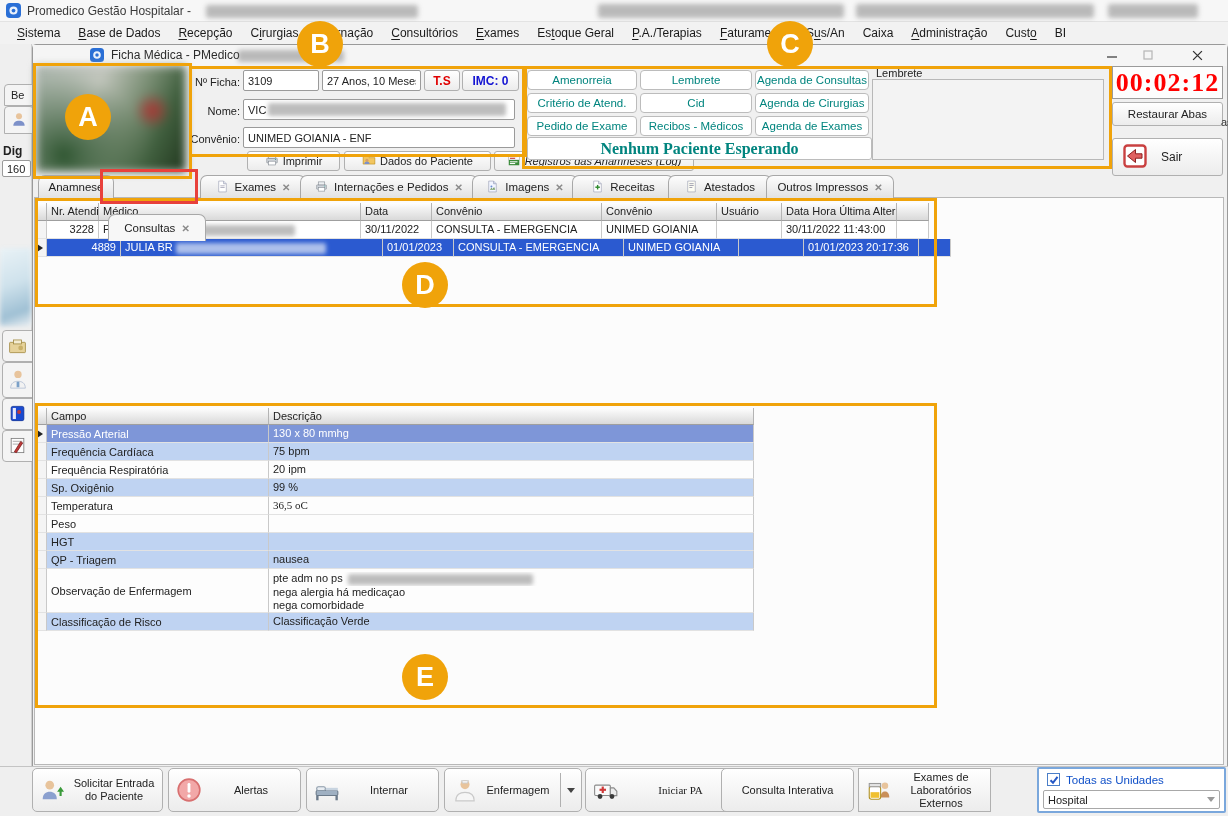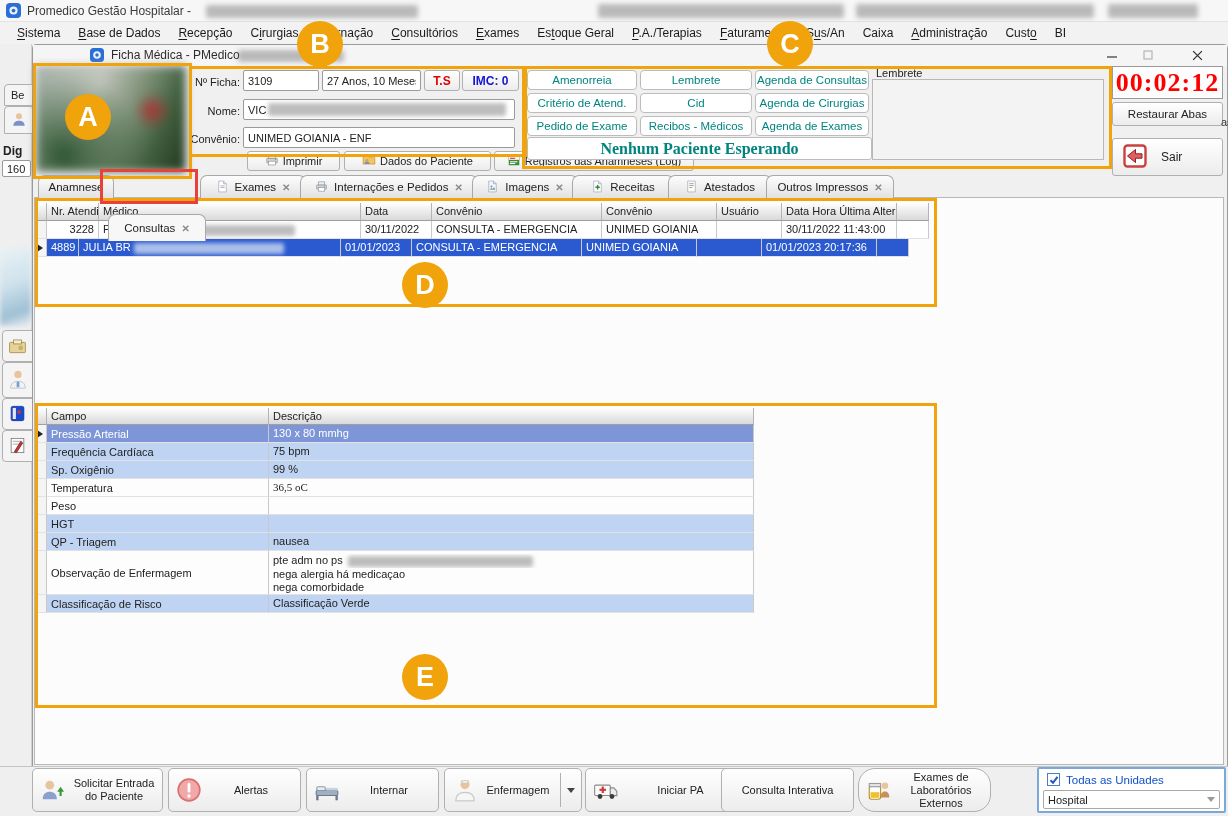--- a/index.html
+++ b/index.html
@@ -176,21 +176,21 @@
         <span>Imprimir</span>
       </div>
       <div class="abs btn" style="left: 344px; top: 151px; width: 147px; height: 20px; font-size: 11px;">
         <span><svg width="14" height="14" viewBox="0 0 24 24">
             <path d="M2 5.5h8l2 2.5h10v11H2z" fill="#f2c660" stroke="#b8860b"></path>
             <circle cx="8.5" cy="12.5" r="2.6" fill="#d9a066"></circle>
             <path d="M4 19c0-3.2 2.2-4.4 4.5-4.4S13 15.8 13 19z" fill="#7d91c9"></path>
           </svg></span>
         <span>Dados do Paciente</span>
       </div>
-      <div class="abs btn" style="left: 494px; top: 151px; width: 200px; height: 20px; font-size: 11px;">
+      <div class="abs btn" style="left: 494px; top: 151px; width: 200px; height: 20px; font-size: 11px; font-style: italic;">
         <span><svg width="14" height="14" viewBox="0 0 24 24">
             <rect x="3" y="3" width="18" height="9" fill="#fff" stroke="#999"></rect>
             <rect x="3" y="12" width="18" height="9" fill="#3a8a3a"></rect>
             <rect x="5" y="5.2" width="13" height="1.8" fill="#c03a3a"></rect>
             <rect x="5" y="8.2" width="9" height="1.8" fill="#c03a3a"></rect>
             <rect x="5" y="14.2" width="13" height="1.8" fill="#fff"></rect>
             <rect x="5" y="17.2" width="9" height="1.8" fill="#fff"></rect>
           </svg></span>
         <span>Registros das Anamneses (Log)</span>
       </div>
@@ -330,21 +330,21 @@
         <div class="cell" style="width: 170px; height: 18px; background: rgb(255, 255, 255);">CONSULTA - EMERGENCIA</div>
         <div class="cell" style="width: 115px; height: 18px; background: rgb(255, 255, 255);">UNIMED GOIANIA</div>
         <div class="cell" style="width: 65px; height: 18px; background: rgb(255, 255, 255);"></div>
         <div class="cell" style="width: 115px; height: 18px; background: rgb(255, 255, 255);">30/11/2022 11:43:00</div>
         <div class="cell" style="width: 32px; height: 18px; background: rgb(255, 255, 255);"></div>
       </div>
       <div class="trow">
         <div class="cell" style="width: 11px; height: 18px; background: rgb(244, 244, 244); display: flex; align-items: center; padding: 0px 1px;">
           <span class="gutter-arrow"></span>
         </div>
-        <div class="cell" style="width: 32px; height: 18px; background: var(--selblue); color: rgb(255, 255, 255); text-align: right;">4889</div>
+        <div class="cell" style="width: 74px; height: 18px; background: var(--selblue); color: rgb(255, 255, 255); text-align: right;">4889</div>
         <div class="cell" style="width: 262px; height: 18px; background: var(--selblue); color: rgb(255, 255, 255);">JULIA BR<span class="blur inline onblue" style="width: 150px; height: 11px; margin-left: 3px;"></span></div>
         <div class="cell" style="width: 71px; height: 18px; background: var(--selblue); color: rgb(255, 255, 255);">01/01/2023</div>
         <div class="cell" style="width: 170px; height: 18px; background: var(--selblue); color: rgb(255, 255, 255);">CONSULTA - EMERGENCIA</div>
         <div class="cell" style="width: 115px; height: 18px; background: var(--selblue); color: rgb(255, 255, 255);">UNIMED GOIANIA</div>
         <div class="cell" style="width: 65px; height: 18px; background: var(--selblue); color: rgb(255, 255, 255);"></div>
         <div class="cell" style="width: 115px; height: 18px; background: var(--selblue); color: rgb(255, 255, 255);">01/01/2023 20:17:36</div>
         <div class="cell" style="width: 32px; height: 18px; background: var(--selblue); color: rgb(255, 255, 255);"></div>
       </div>
     </div>
 
@@ -361,20 +361,27 @@
         <div class="cell" style="width: 222px; height: 18px; background: var(--rowsel); color: rgb(255, 255, 255); display: flex; align-items: center;">Pressão Arterial</div>
         <div class="cell" style="width: 485px; height: 18px; background: var(--rowsel); color: rgb(255, 255, 255); white-space: normal; line-height: 13.5px; padding-top: 2px;">
           <div class="nowrap">130 x 80  mmhg</div>
         </div>
       </div>
       <div class="trow">
         <div class="cell" style="width: 11px; height: 18px; background: rgb(244, 244, 244); display: flex; align-items: center; padding: 0px 1px;"></div>
         <div class="cell" style="width: 222px; height: 18px; background: var(--rowshade); display: flex; align-items: center;">Frequência Cardíaca</div>
         <div class="cell" style="width: 485px; height: 18px; background: var(--rowshade); white-space: normal; line-height: 13.5px; padding-top: 2px;">
           <div class="nowrap">75 bpm</div>
+        </div>
+      </div>
+      <div class="trow">
+        <div class="cell" style="width: 11px; height: 18px; background: rgb(244, 244, 244); display: flex; align-items: center; padding: 0px 1px;"></div>
+        <div class="cell" style="width: 222px; height: 18px; background: rgb(253, 253, 253); display: flex; align-items: center;">Frequência Respiratória</div>
+        <div class="cell" style="width: 485px; height: 18px; background: rgb(253, 253, 253); white-space: normal; line-height: 13.5px; padding-top: 2px;">
+          <div class="nowrap">20 ipm</div>
         </div>
       </div>
       <div class="trow">
         <div class="cell" style="width: 11px; height: 18px; background: rgb(244, 244, 244); display: flex; align-items: center; padding: 0px 1px;"></div>
         <div class="cell" style="width: 222px; height: 18px; background: var(--rowshade); display: flex; align-items: center;">Sp. Oxigênio</div>
         <div class="cell" style="width: 485px; height: 18px; background: var(--rowshade); white-space: normal; line-height: 13.5px; padding-top: 2px;">
           <div class="nowrap">99 %</div>
         </div>
       </div>
       <div class="trow">
@@ -462,37 +469,37 @@
           <svg width="26" height="26" viewBox="0 0 24 24">
             <circle cx="12" cy="7" r="4.2" fill="#e8c49c"></circle>
             <path d="M9 3.5h6l-.6 2h-4.8z" fill="#fff" stroke="#ccc"></path>
             <path d="M3.5 22c0-5.8 3.8-7.8 8.5-7.8s8.5 2 8.5 7.8z" fill="#f6f6f6" stroke="#c9c9c9"></path>
           </svg>
         </span>
         <div style="flex: 1 1 0%; text-align: center; white-space: normal; line-height: 13px; font-size: 11px;">Enfermagem</div>
         <span style="width: 1px; height: 34px; background: rgb(176, 176, 176); margin: 0px 2px;"></span>
         <span class="tri-down" style="margin-right: 2px;"></span>
       </div>
-      <div class="abs btn" style="left: 585px; top: 768px; width: 158px; height: 44px; border-radius: 5px; justify-content: flex-start; padding: 10px 4px;">
+      <div class="abs btn" style="left: 585px; top: 768px; width: 158px; height: 44px; border-radius: 5px; justify-content: flex-start; padding: 10px 4px; font-family: Liberation Serif, serif;">
         <span style="margin-left: 3px; flex: 0 0 auto; display: flex;">
           <svg width="26" height="26" viewBox="0 0 24 24">
             <rect x="1.5" y="7.5" width="14.5" height="9.5" rx="1" fill="#fafafa" stroke="#8a8a8a"></rect>
             <path d="M16 10h3.2l2.8 3.2v4H16z" fill="#ececec" stroke="#8a8a8a"></path>
             <circle cx="6.5" cy="18" r="2.2" fill="#3a3a3a"></circle>
             <circle cx="17.5" cy="18" r="2.2" fill="#3a3a3a"></circle>
             <rect x="6" y="10.8" width="6" height="2" fill="#d03a3a"></rect>
             <rect x="8" y="8.8" width="2" height="6" fill="#d03a3a"></rect>
           </svg>
         </span>
         <div style="flex: 1 1 0%; text-align: center; white-space: normal; line-height: 13px; font-size: 11px;">Iniciar PA</div>
       </div>
       <div class="abs btn" style="left: 721px; top: 768px; width: 133px; height: 44px; border-radius: 5px; justify-content: flex-start; padding: 2px 4px;">
         <div style="flex: 1 1 0%; text-align: center; white-space: normal; line-height: 13px; font-size: 11px;">Consulta Interativa</div>
       </div>
-      <div class="abs btn" style="left: 858px; top: 768px; width: 133px; height: 44px; border-radius: 17px; justify-content: flex-start; padding: 2px 4px;">
+      <div class="abs btn" style="left: 858px; top: 768px; width: 133px; height: 44px; border-radius: 0; justify-content: flex-start; padding: 2px 4px;">
         <span style="margin-left: 3px; flex: 0 0 auto; display: flex;">
           <svg width="26" height="26" viewBox="0 0 24 24">
             <circle cx="17.5" cy="8" r="3" fill="#e8c49c"></circle>
             <path d="M13.5 19c0-4 1.8-5.6 4-5.6s4 1.6 4 5.6z" fill="#c98f5a"></path>
             <rect x="3" y="8.5" width="10.5" height="12" rx="2" fill="#fff" stroke="#b09020"></rect>
             <rect x="4.2" y="14" width="8.1" height="5.2" fill="#f0c030"></rect>
             <rect x="3" y="6" width="10.5" height="3" fill="#e4e4e4" stroke="#9a9a9a"></rect>
           </svg>
         </span>
         <div style="flex: 1 1 0%; text-align: center; white-space: normal; line-height: 13px; font-size: 11px;">Exames de Laboratórios Externos</div>

